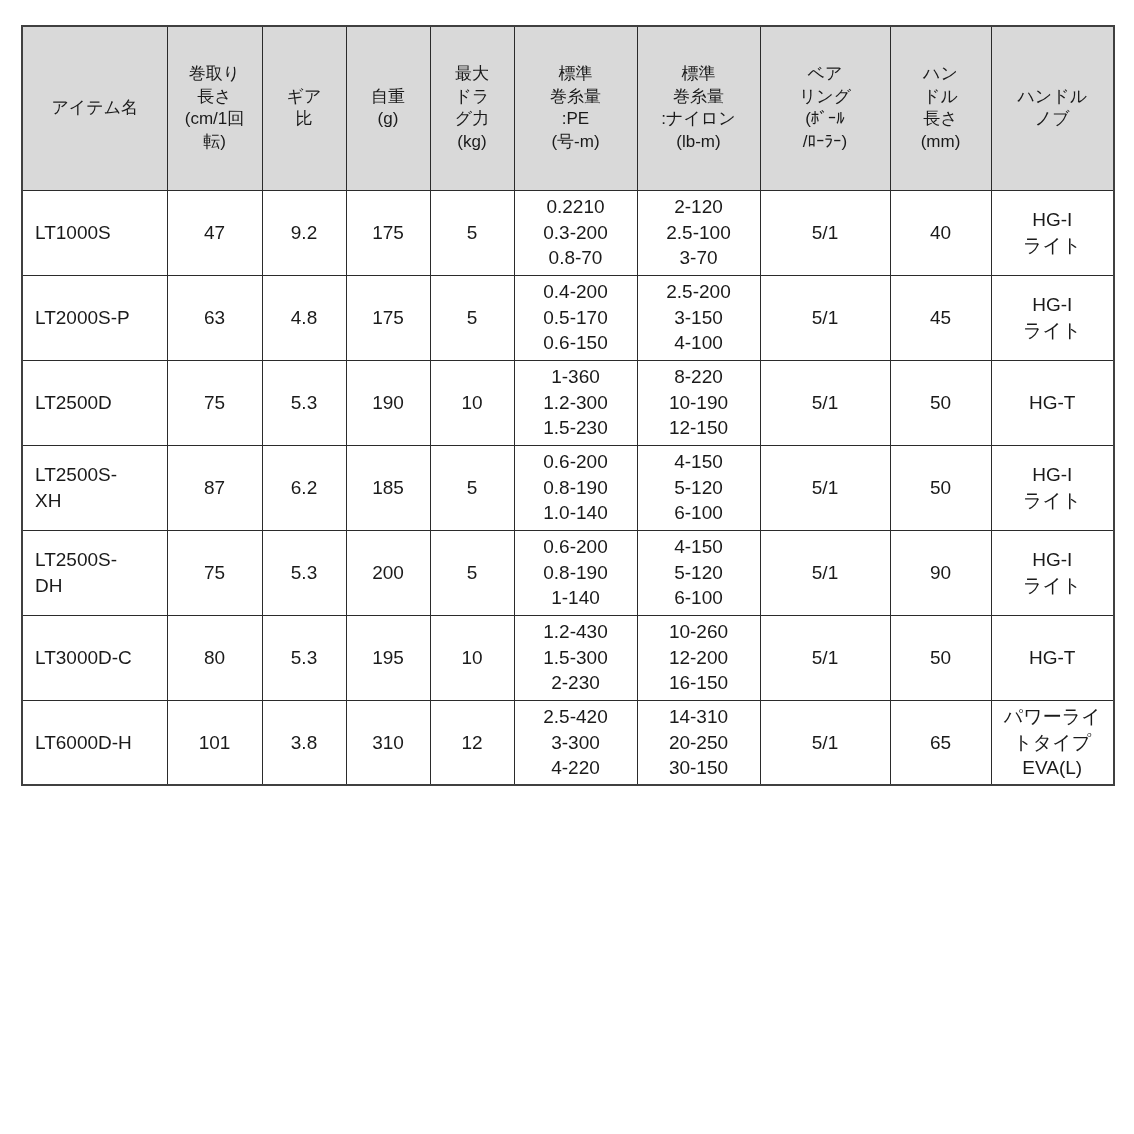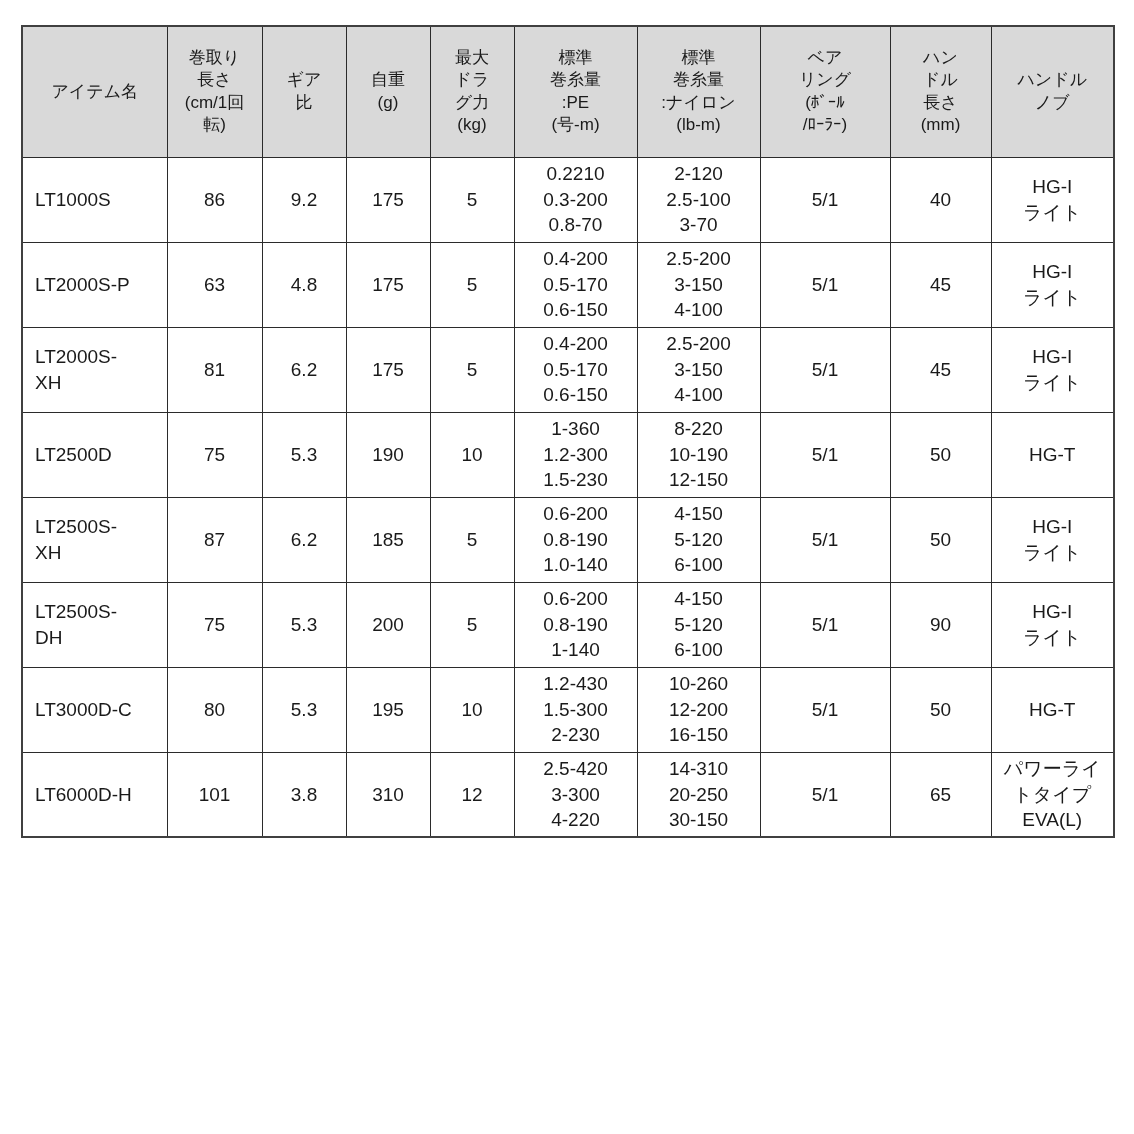--- a/index.html
+++ b/index.html
@@ -29,21 +29,21 @@
     white-space: pre-line;
     overflow: hidden;
     padding: 2px 3px;
     box-sizing: border-box;
   }
   table.spec th {
     background: #d9d9d9;
     font-weight: 400;
     font-size: 17px;
     line-height: 1.32;
-    height: 131px;
+    height: 164px;
   }
   table.spec td {
     background: #ffffff;
     font-size: 19px;
     line-height: 1.34;
     height: 85px;
   }
   table.spec td.name {
     text-align: left;
     padding-left: 12px;
@@ -98,57 +98,39 @@
 ドル
 長さ
 (mm)</th>
         <th>ハンドル
 ノブ</th>
       </tr>
     </thead>
     <tbody id="spec-body">
         <tr>
           <td class="name">LT1000S</td>
-          <td>86</td>
+          <td>47</td>
           <td>9.2</td>
           <td>175</td>
           <td>5</td>
           <td>0.2210
 0.3-200
 0.8-70</td>
           <td>2-120
 2.5-100
 3-70</td>
           <td>5/1</td>
           <td>40</td>
           <td>HG-I
 ライト</td>
         </tr>
         <tr>
           <td class="name">LT2000S-P</td>
           <td>63</td>
           <td>4.8</td>
-          <td>175</td>
-          <td>5</td>
-          <td>0.4-200
-0.5-170
-0.6-150</td>
-          <td>2.5-200
-3-150
-4-100</td>
-          <td>5/1</td>
-          <td>45</td>
-          <td>HG-I
-ライト</td>
-        </tr>
-        <tr>
-          <td class="name">LT2000S-
-XH</td>
-          <td>81</td>
-          <td>6.2</td>
           <td>175</td>
           <td>5</td>
           <td>0.4-200
 0.5-170
 0.6-150</td>
           <td>2.5-200
 3-150
 4-100</td>
           <td>5/1</td>
           <td>45</td>

